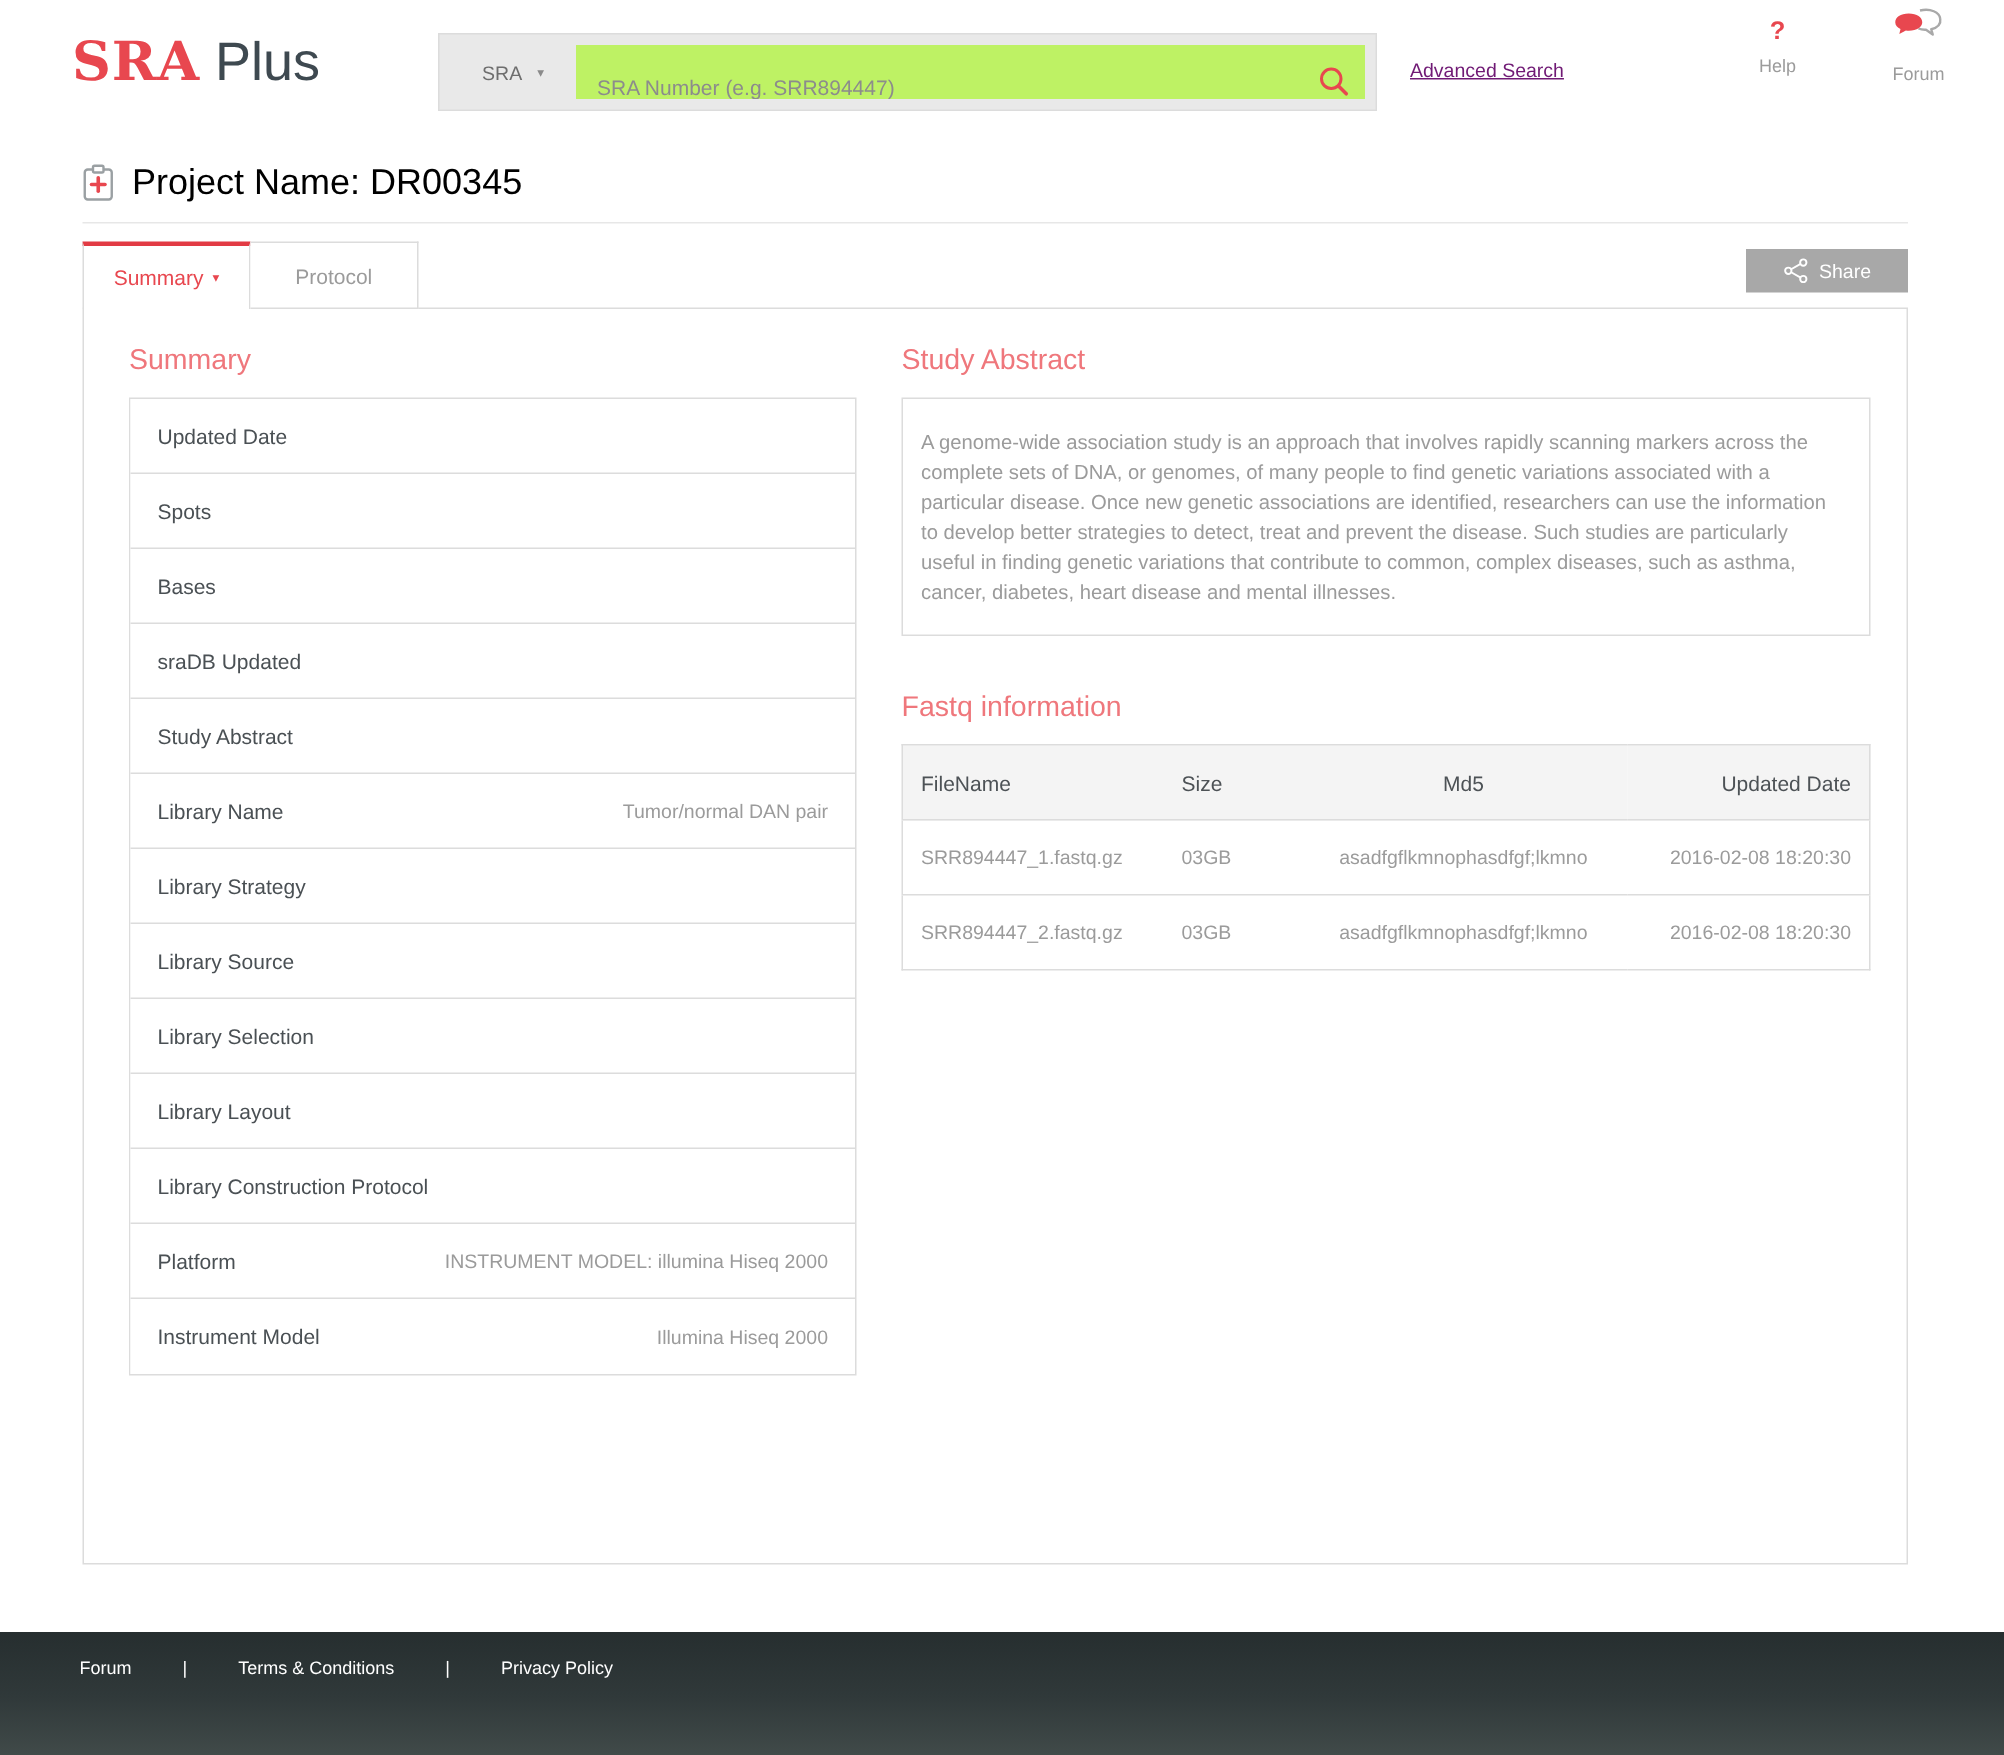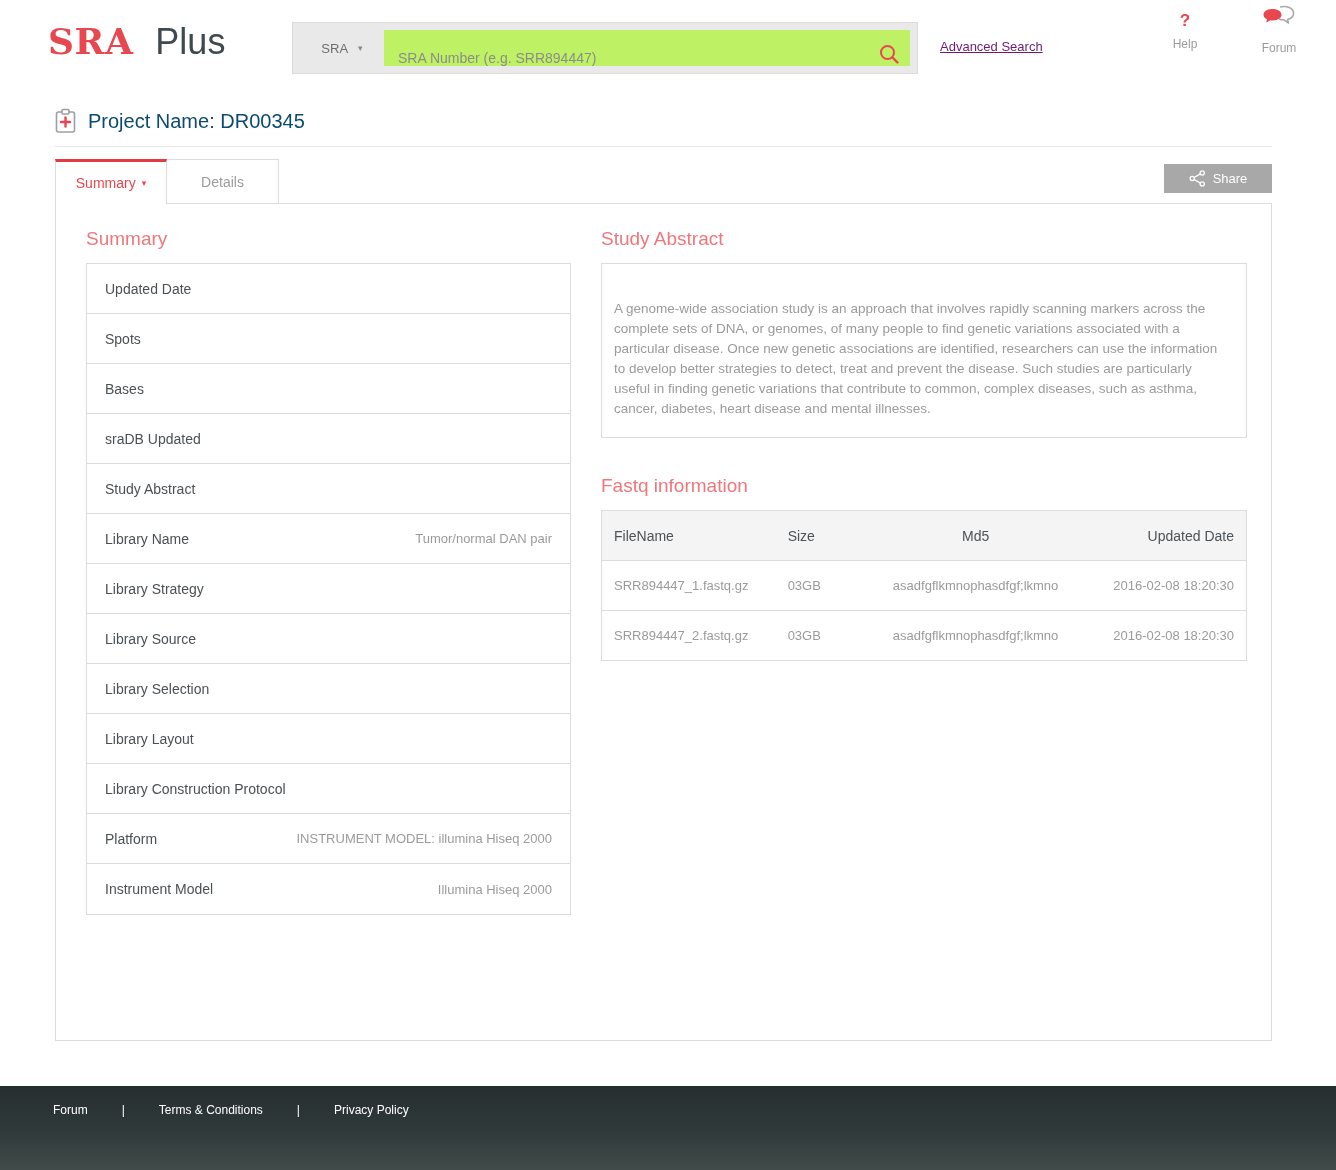--- a/index.html
+++ b/index.html
@@ -8,21 +8,21 @@
     width:1336px; min-height:1170px;
     background:#ffffff;
     font-family:"Liberation Sans", sans-serif;
     color:#4d5256;
   }
 
   
   .header { position:relative; height:96px; background:#fff; }
   .logo { position:absolute; left:48px; top:20px; display:flex; align-items:baseline; cursor:pointer; }
   .logo-sra { font-family:"DejaVu Serif", serif; font-weight:700; font-size:36px; color:#e8474f; letter-spacing:0.5px; }
-  .logo-plus { font-family:"Liberation Sans", sans-serif; font-weight:300; font-size:36px; color:#3e4950; margin-left:22px; }
+  .logo-plus { font-family:"Liberation Sans", sans-serif; font-weight:300; font-size:36px; color:#3e4950; margin-left:10px; }
 
   .search-wrap {
     position:absolute; left:292px; top:22px; width:626px; height:52px;
     background:#e9e9e9; border:1px solid #dcdcdc; display:flex; align-items:stretch; padding:7px;
   }
   .search-select {
     width:84px; display:flex; align-items:center; justify-content:center; gap:10px;
     color:#6e6e6e; font-size:13px; cursor:pointer;
   }
   .caret-gray { font-size:9px; color:#8a8a8a; }
@@ -42,21 +42,21 @@
   .help-q { color:#e8474f; font-size:17px; font-weight:700; line-height:18px; }
   .icon-label { color:#9b9b9b; font-size:12px; margin-top:7px; }
   .forum-block { position:absolute; left:1252px; top:5px; width:54px; text-align:center; cursor:pointer; }
 
   
   .title-row {
     margin:12px 64px 0 55px; padding-bottom:12px;
     border-bottom:1px solid #e7e7e7;
     display:flex; align-items:center; gap:12px;
   }
-  .page-title { font-size:20px; font-weight:400; color:#0c4a6e;text-align:center; }
+  .page-title { font-size:24px; font-weight:400; color:#000000;text-align:center; }
 
   
   .tabs-row { margin:12px 64px -1px 55px; display:flex; position:relative; z-index:2; height:45px; }
   .tab {
     width:112px; display:flex; align-items:center; justify-content:center; gap:6px;
     font-size:14px; cursor:pointer; background:#fff;
   }
   .tab-active {
     color:#e8474f; border-top:3px solid #e23b44;
     border-left:1px solid #dcdcdc; border-right:1px solid #dcdcdc;
@@ -82,21 +82,21 @@
   .sum-row {
     height:50px; display:flex; align-items:center; justify-content:space-between;
     padding:0 18px; background:#fff;
   }
   .sum-row:not(:last-child) { border-bottom:1px solid #dcdcdc; }
   .sum-label { font-size:14px; color:#4a5054; }
   .sum-value { font-size:13px; color:#9b9b9b; text-align:right; }
 
   .right-col { flex:1; }
   .abstract-box {
-    border:1px solid #dcdcdc; padding:35px 16px 18px 12px;
+    border:1px solid #dcdcdc; padding:19px 16px 18px 12px;
     font-size:13.5px; line-height:20px; color:#9b9b9b; margin-bottom:37px;
   }
 
   .fastq-table { width:100%; border-collapse:collapse; border:1px solid #dcdcdc; }
   .fastq-table th {
     background:#f4f4f4; height:50px; font-weight:400; font-size:14px; color:#4d5256; padding:0 12px;
   }
   .fastq-table td { height:50px; font-size:13px; color:#9b9b9b; padding:0 12px; border-top:1px solid #dcdcdc; }
   .col-file { width:27%; text-align:left; }
   .col-size { width:14%; text-align:left; }
@@ -170,21 +170,21 @@
   </span>
   <span class="page-title">Project Name: DR00345</span>
 </div>
 
 <div class="tabs-row">
   <div class="tab tab-active">
     <span>Summary</span>
     <span class="caret-red">▾</span>
   </div>
   <div class="tab tab-idle">
-    <span>Details</span>
+    <span>Protocol</span>
   </div>
   <button class="share-btn">
     <span>
       <svg width="17" height="17" viewBox="0 0 17 17" fill="none">
         <circle cx="3.2" cy="8.5" r="2.1" stroke="#ffffff" stroke-width="1.3"></circle>
         <circle cx="13.2" cy="3" r="2.1" stroke="#ffffff" stroke-width="1.3"></circle>
         <circle cx="13.2" cy="14" r="2.1" stroke="#ffffff" stroke-width="1.3"></circle>
         <line x1="5.1" y1="7.5" x2="11.4" y2="3.9" stroke="#ffffff" stroke-width="1.3"></line>
         <line x1="5.1" y1="9.5" x2="11.4" y2="13.1" stroke="#ffffff" stroke-width="1.3"></line>
       </svg>

